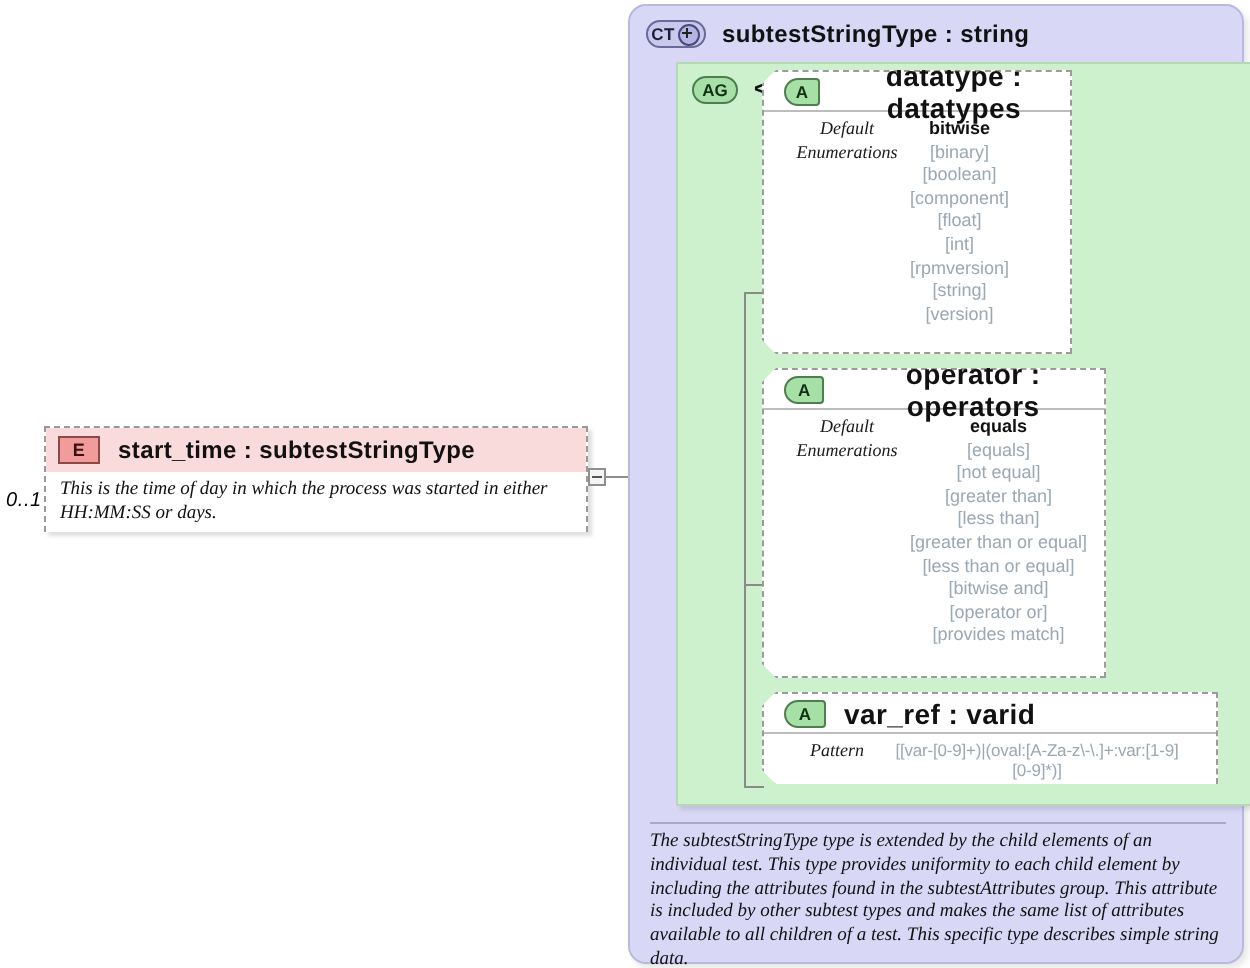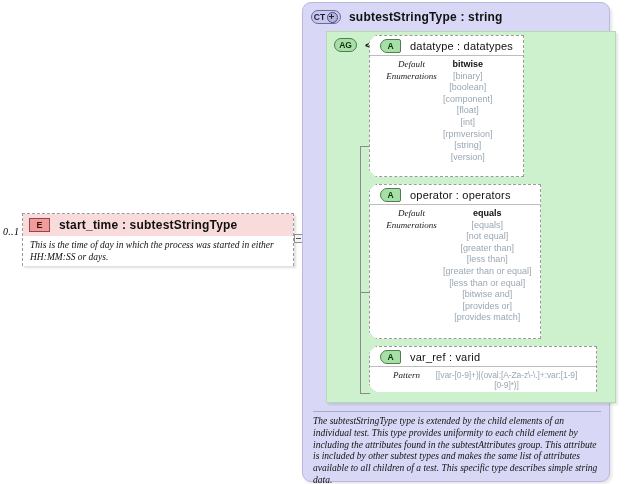--- a/index.html
+++ b/index.html
@@ -19,24 +19,24 @@
   #element-area {
     position: absolute;
     left: 0;
     top: 0;
     width: 312px;
     height: 484px;
   }
   #cardinality {
     position: absolute;
     left: 3px;
-    top: 226px;
+    top: 245px;
     font-size: 10px;
     font-style: italic;
-    font-family: Liberation Serif, serif;
+    font-family: Liberation Sans, sans-serif;
     color: #000;
     letter-spacing: 0.3px;
   }
   #element-box {
     position: absolute;
     left: 22px;
     top: 213px;
     width: 272px;
     height: 53px;
     border: 1px dashed #9a9a9a;
@@ -110,21 +110,21 @@
     left: 303px;
     top: 238px;
     width: 27px;
     height: 1px;
     background: #8f8f8f;
   }
 
   
   #ct-panel {
     position: absolute;
-    left: 302px;
+    left: 314px;
     top: 2px;
     width: 308px;
     height: 480px;
     background: #d8d8f6;
     border: 1px solid #b9b9dd;
     border-radius: 9px;
     box-sizing: border-box;
     box-shadow: 2px 2px 3px rgba(0,0,0,0.10);
   }
   #ct-header {
@@ -238,22 +238,22 @@
     border: 1px solid #4e7d4e;
     border-radius: 7px 2px 2px 7px;
     background: #a6e0a6;
     font-size: 8.5px;
     font-weight: bold;
     color: #123012;
     box-sizing: border-box;
   }
   .attr-title {
     margin-left: 9px;
-    font-size: 11px;
-    font-weight: normal;
+    font-size: 14px;
+    font-weight: bold;
     color: #111;
     letter-spacing: 0.2px;
   }
   .attr-body {
     display: flex;
     padding: 3px 0 3px 10px;
     background: #ffffff;
   }
   .facet-labels {
     width: 63px;
@@ -392,21 +392,21 @@
         </div>
         <div class="facet-values">
           <div class="facet-default">equals</div>
           <div class="facet-enum">[equals]</div>
           <div class="facet-enum">[not equal]</div>
           <div class="facet-enum">[greater than]</div>
           <div class="facet-enum">[less than]</div>
           <div class="facet-enum">[greater than or equal]</div>
           <div class="facet-enum">[less than or equal]</div>
           <div class="facet-enum">[bitwise and]</div>
-          <div class="facet-enum">[provides or]</div>
+          <div class="facet-enum">[operator or]</div>
           <div class="facet-enum">[provides match]</div>
         </div>
       </div>
     </div>
 
     <div class="attr-box" style="left:42px; top:314px; width:228px; height:46px;">
       <div class="attr-header">
         <span class="attr-badge">A</span>
         <span class="attr-title">var_ref   : varid</span>
       </div>

